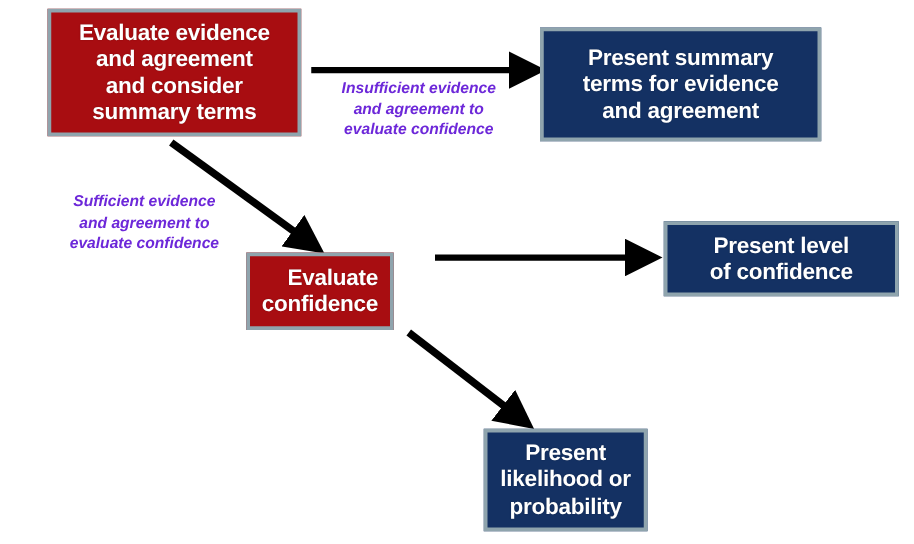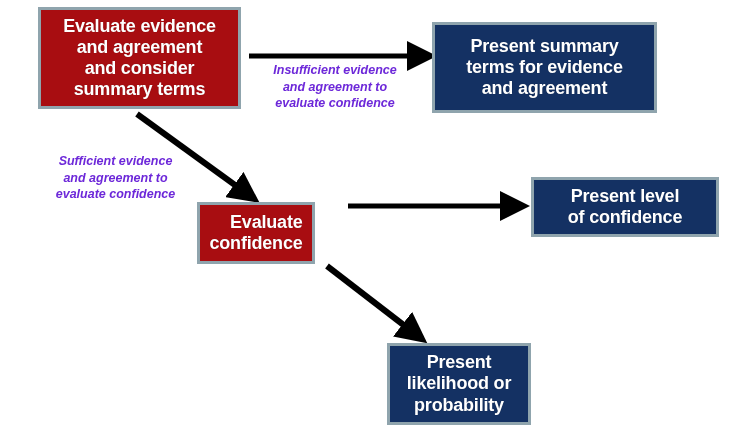--- a/index.html
+++ b/index.html
@@ -114,21 +114,21 @@
   <div class="node red" style="left:197px; top:202px; width:118px; height:62px; font-size:18px;text-align:right;">
     <span class="node-label">Evaluate
 confidence</span>
   </div>
 
   <div class="node blue" style="left:531px; top:177px; width:188px; height:60px; font-size:18px;">
     <span class="node-label">Present level
 of confidence</span>
   </div>
 
-  <div class="node blue" style="left:387px; top:343px; width:144px; height:82px; font-size:18px;">
+  <div class="node blue" style="left:387px; top:343px; width:131px; height:82px; font-size:18px;">
     <span class="node-label">Present
 likelihood or
 probability</span>
   </div>
 
   <div class="edge-label" style="left:240px; top:62px; width:190px;">Insufficient evidence
 and agreement to
 evaluate confidence</div>
 
   <div class="edge-label" style="left:33px; top:133px; width:165px; text-align:center;margin-top:20px;">Sufficient evidence

